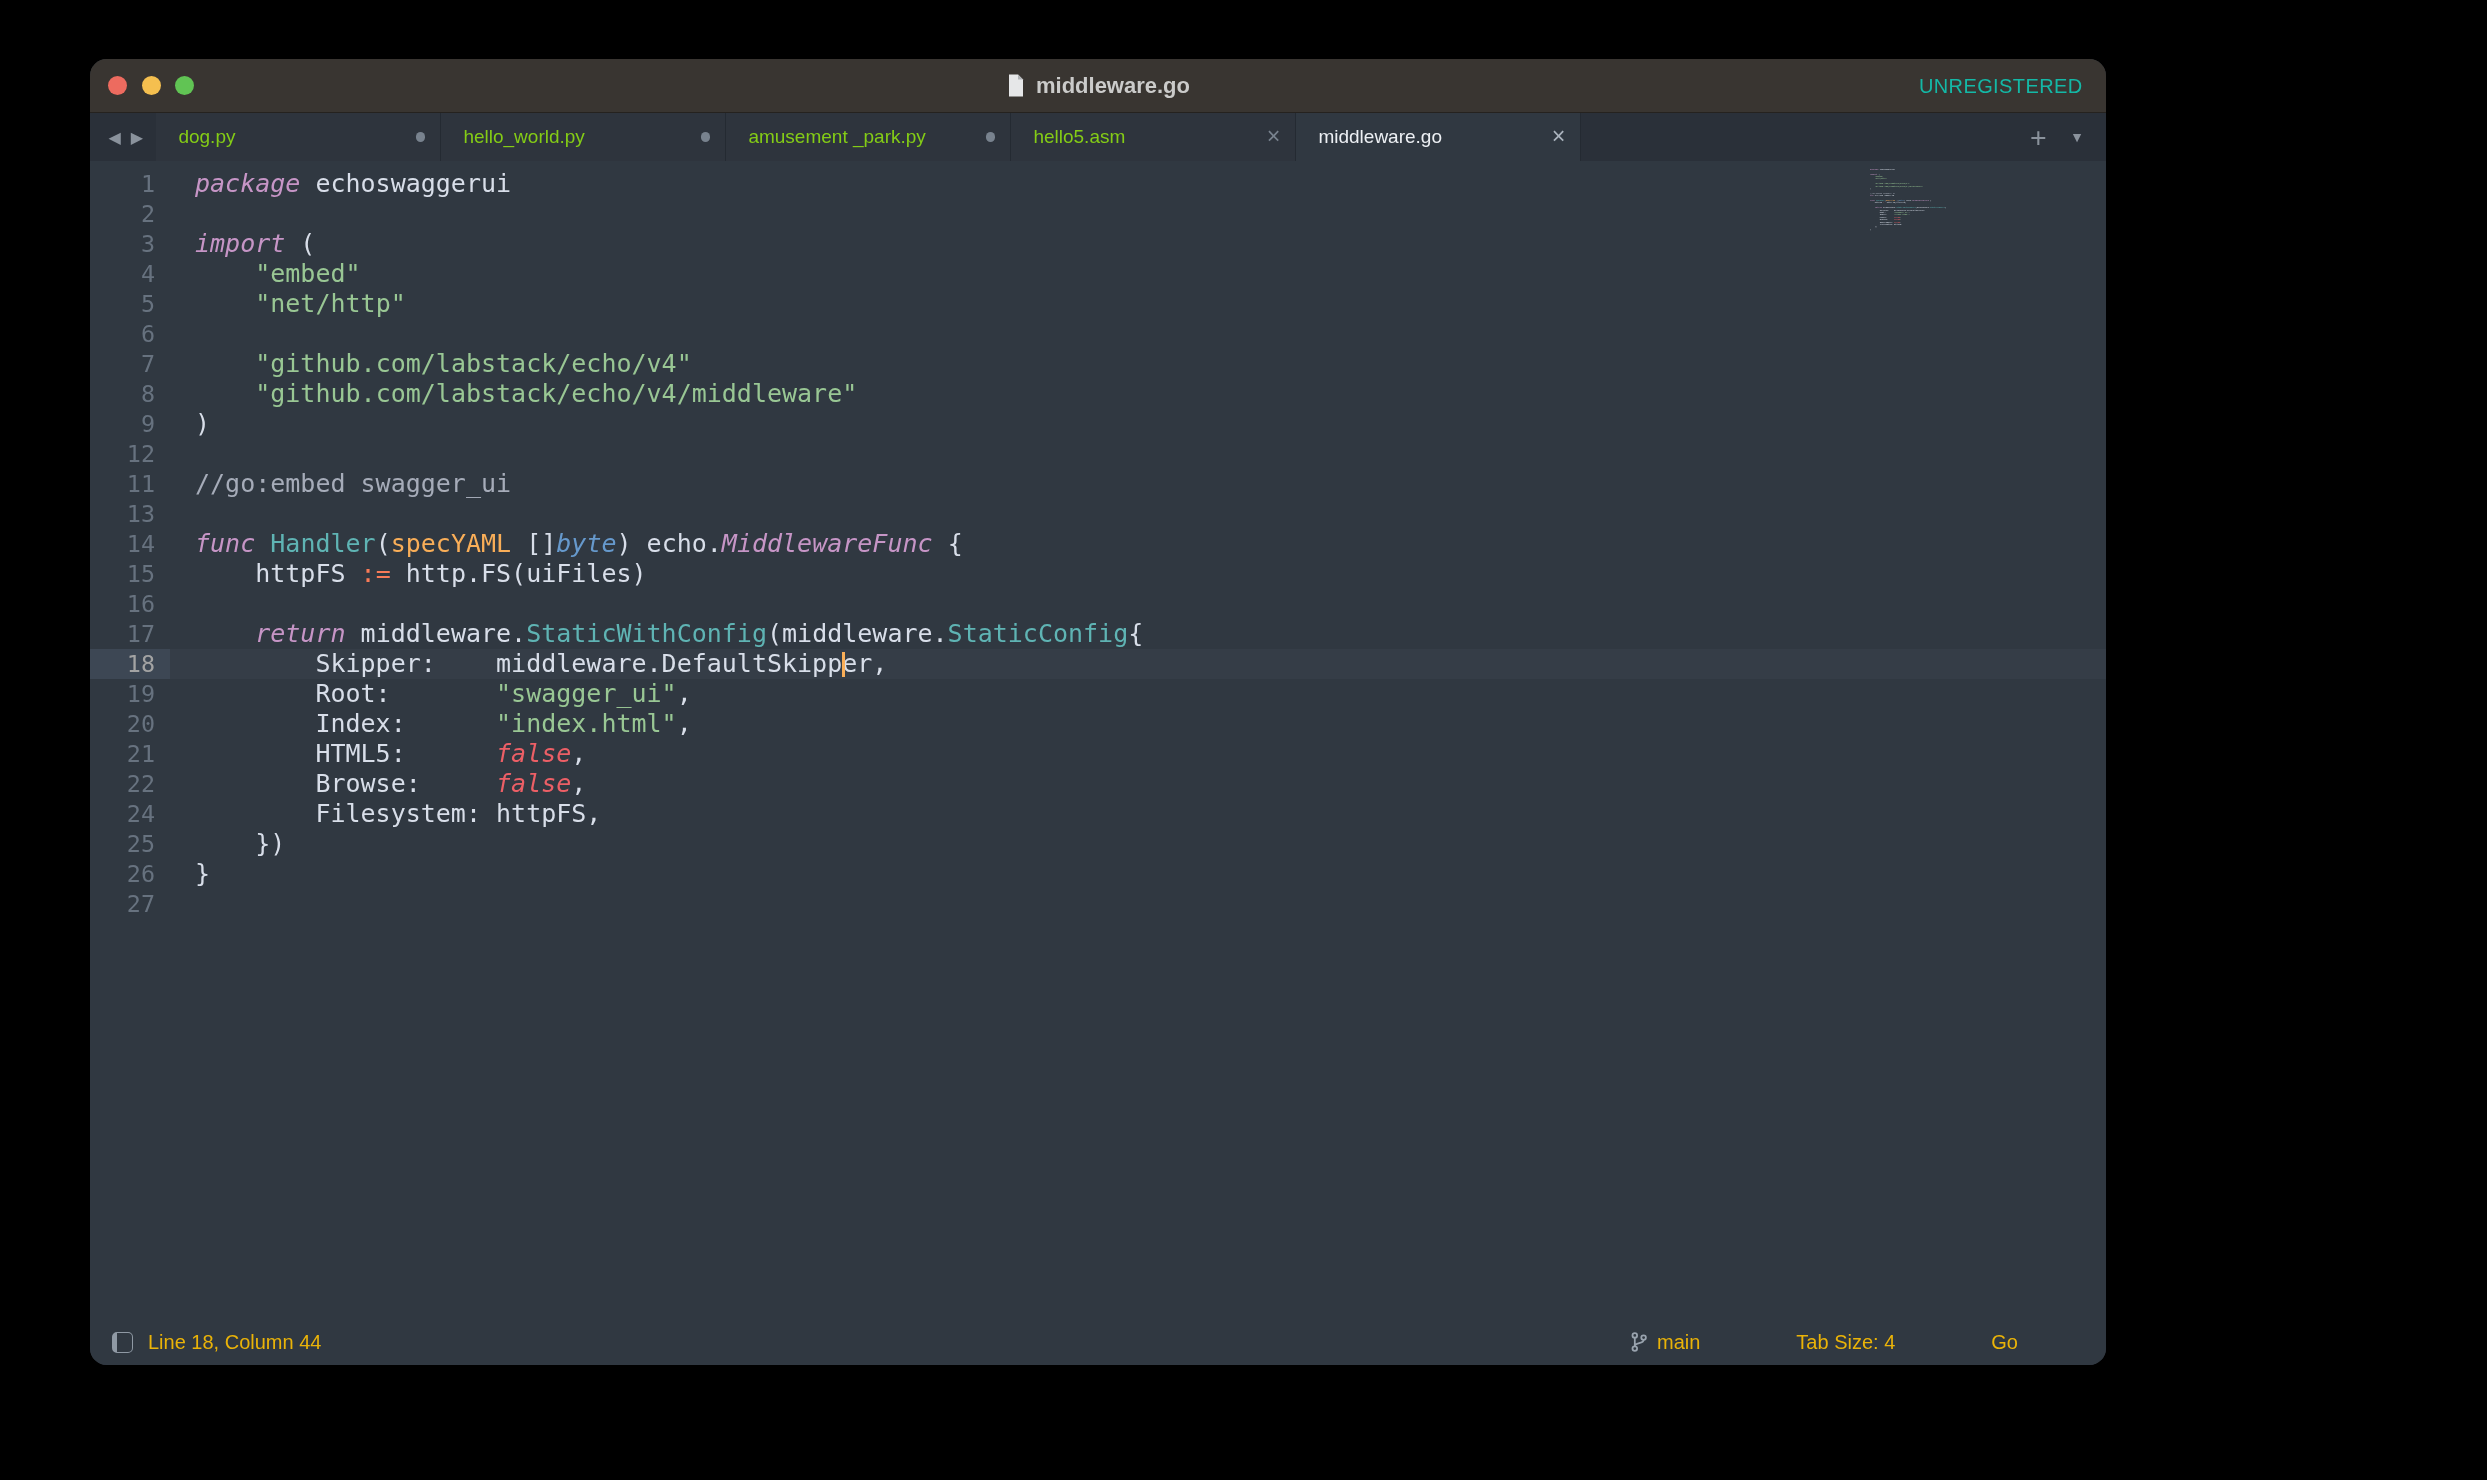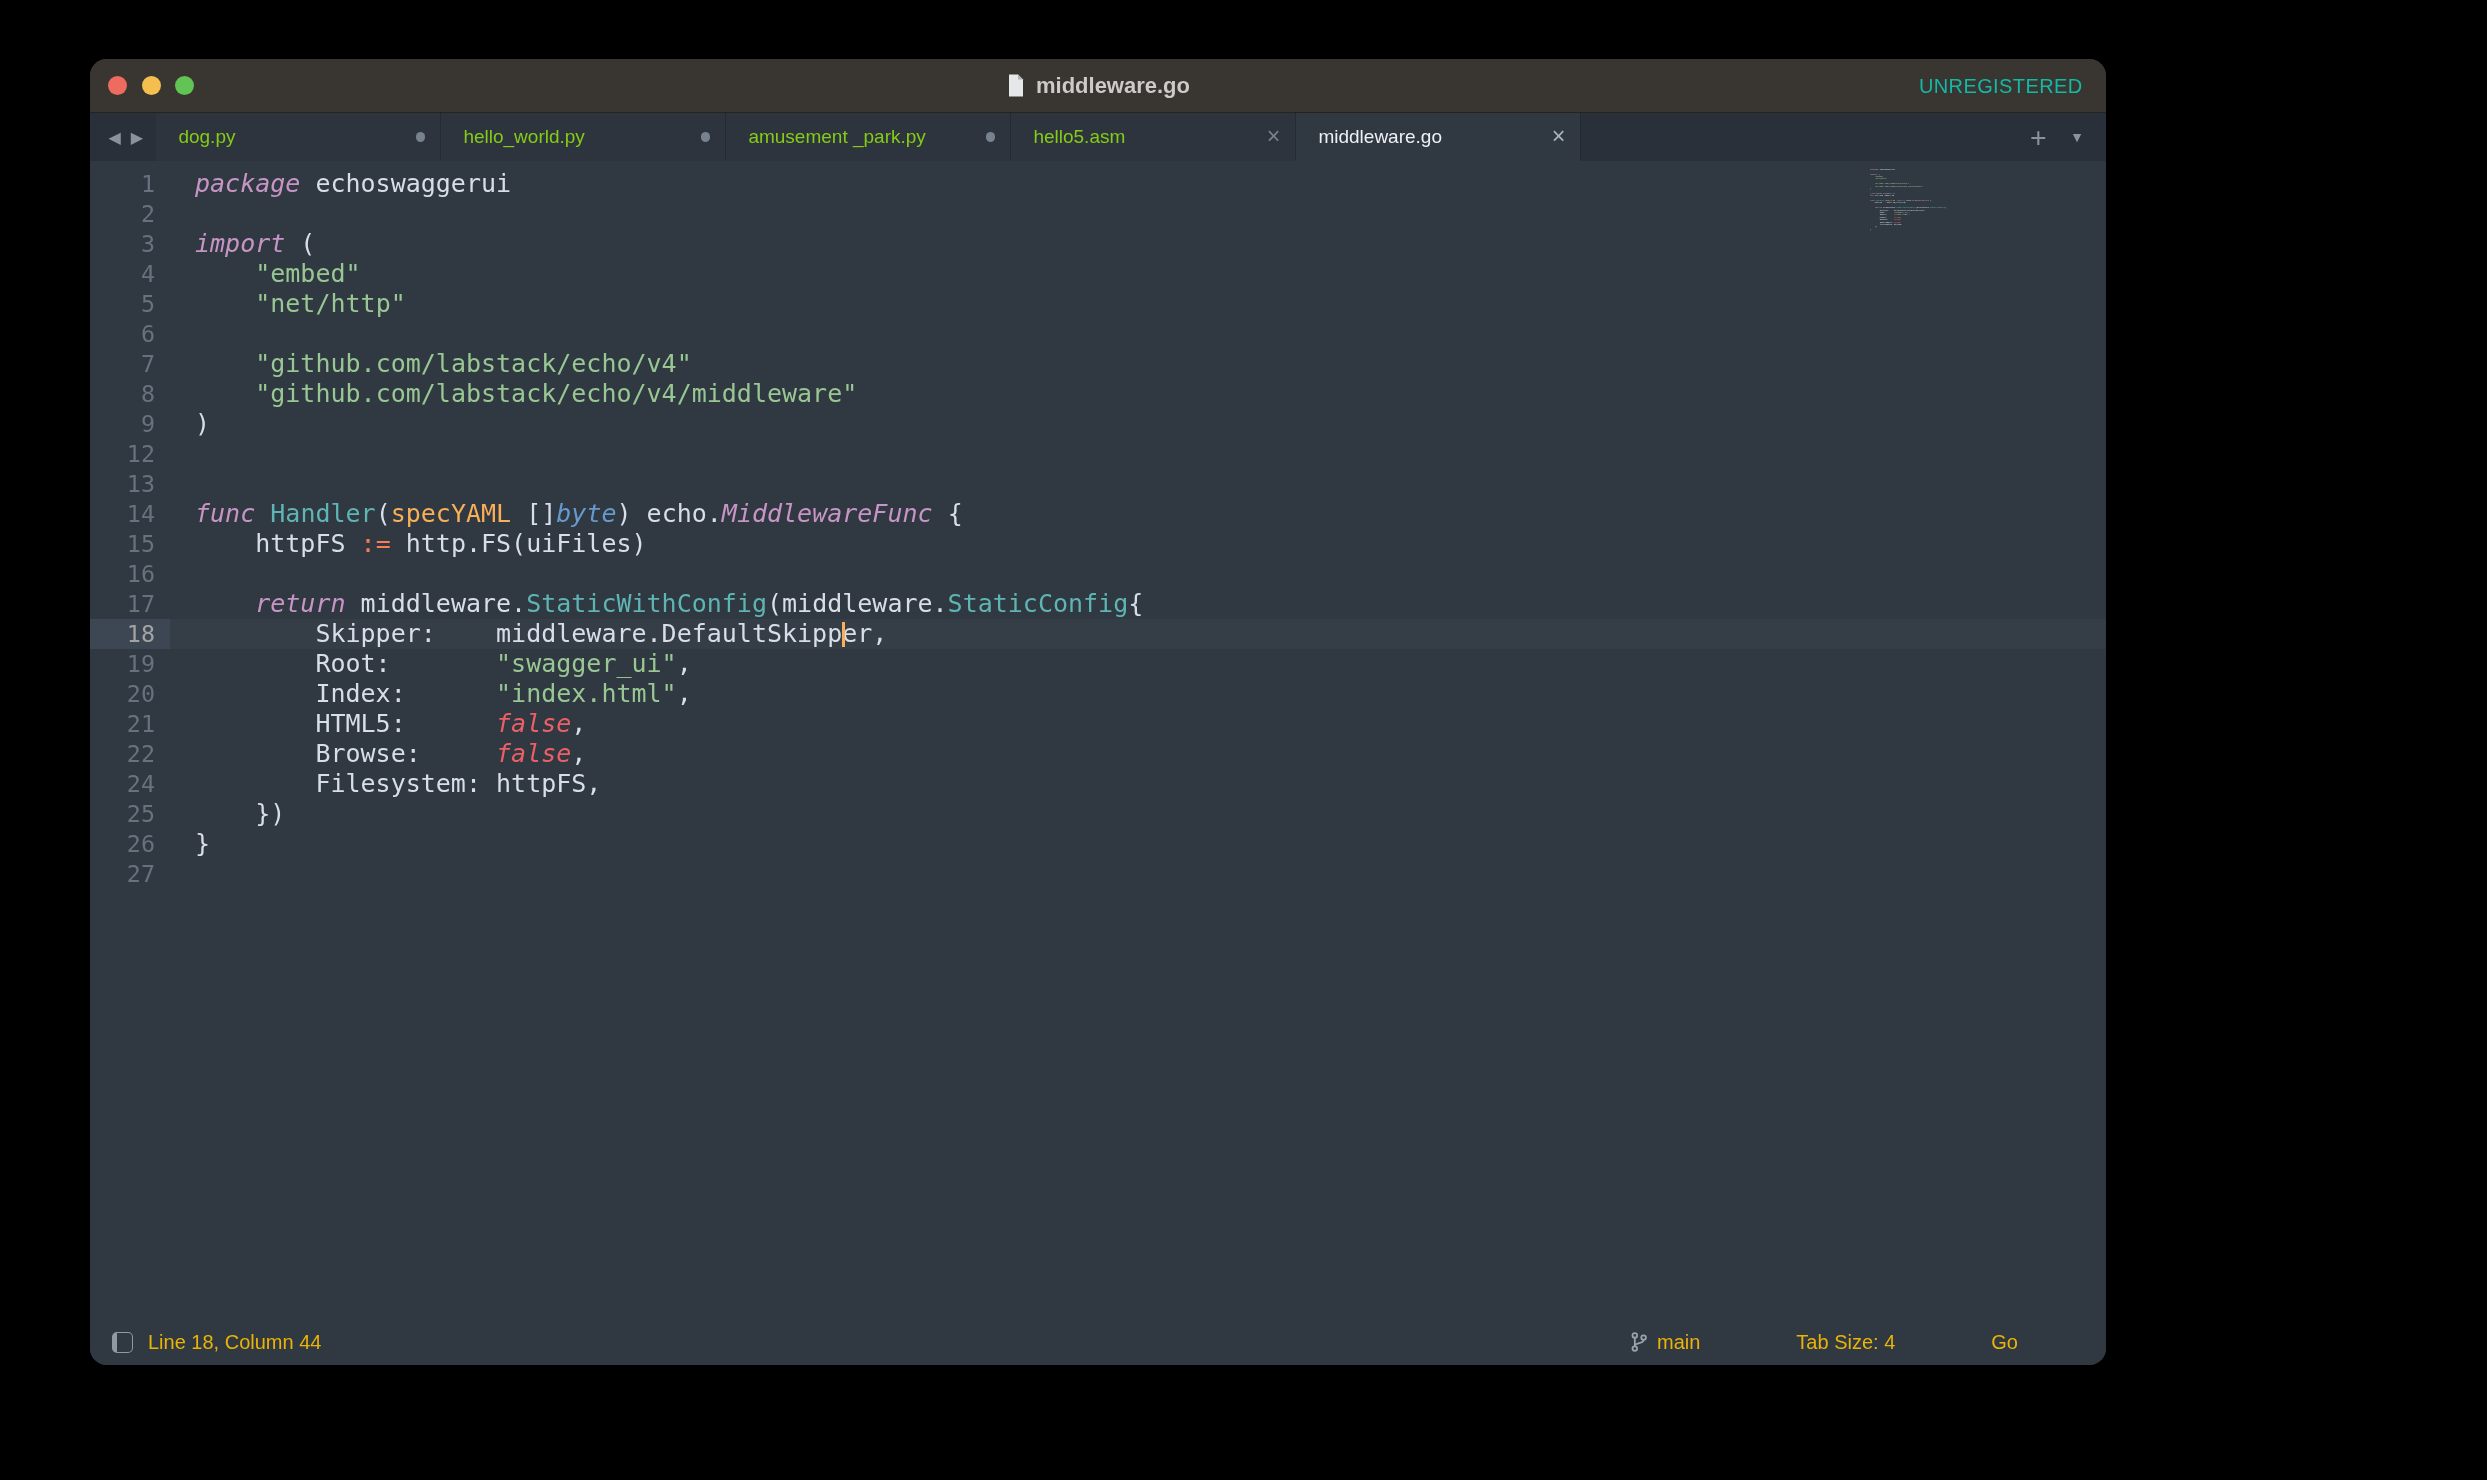--- a/index.html
+++ b/index.html
@@ -162,20 +162,24 @@
         </div>
         <div class="row">
           <span class="ln">9</span>
           <span class="codeline"><span class="tok-w">)</span></span>
         </div>
         <div class="row">
           <span class="ln">12</span>
           <span class="codeline"></span>
         </div>
         <div class="row">
+          <span class="ln">11</span>
+          <span class="codeline"><span class="tok-c">//go:embed swagger_ui</span></span>
+        </div>
+        <div class="row">
           <span class="ln">13</span>
           <span class="codeline"></span>
         </div>
         <div class="row">
           <span class="ln">14</span>
           <span class="codeline"><span class="tok-k">func</span><span class="tok-w"> </span><span class="tok-f">Handler</span><span class="tok-w">(</span><span class="tok-p">specYAML</span><span class="tok-w"> []</span><span class="tok-tb">byte</span><span class="tok-w">) echo.</span><span class="tok-tp">MiddlewareFunc</span><span class="tok-w"> {</span></span>
         </div>
         <div class="row">
           <span class="ln">15</span>
           <span class="codeline"><span class="tok-w">    httpFS </span><span class="tok-op">:=</span><span class="tok-w"> http.FS(uiFiles)</span></span>

